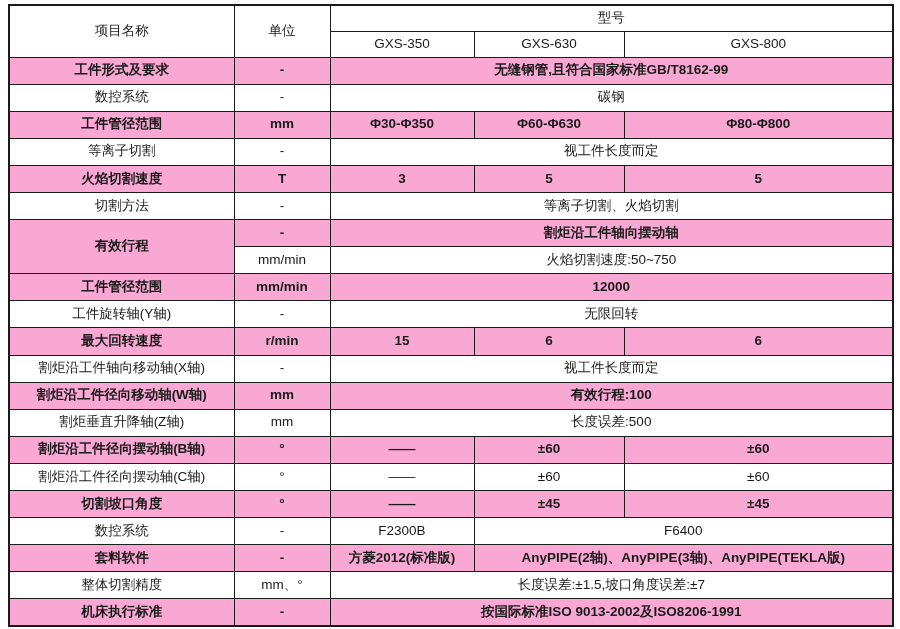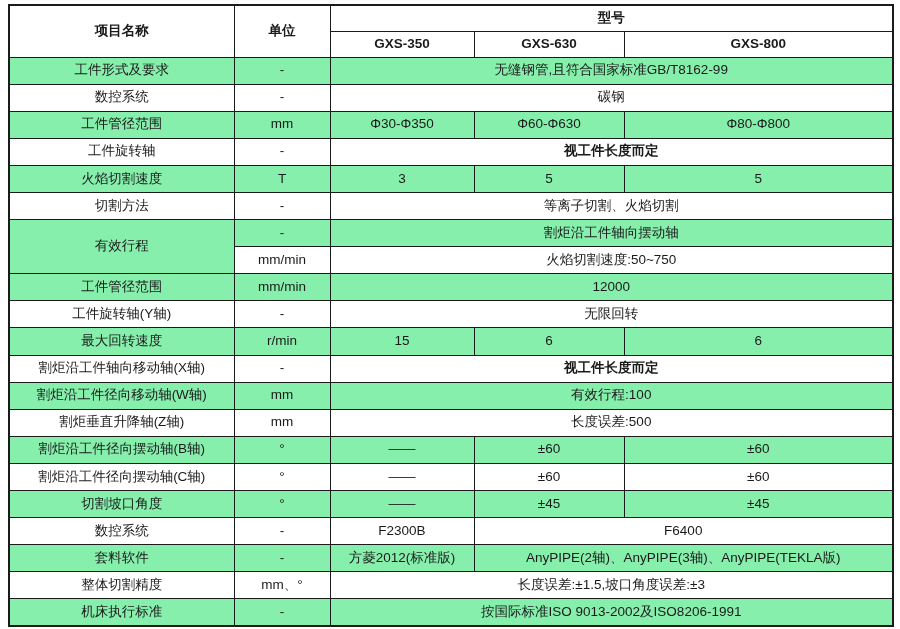--- a/index.html
+++ b/index.html
@@ -34,30 +34,30 @@
     text-align: center;
     vertical-align: middle;
     padding: 0 3px;
     overflow: hidden;
     white-space: nowrap;
     background: #ffffff;
   }
   thead tr { height: 26px; }
   tbody tr { height: 27px; }
   thead th {
-    font-weight: bold;
+    font-weight: normal;
     font-size: 15px;
   }
   td.label {
     text-align: left;
     padding-left: 16px;
   }
-  tr.g > td { background: #86efac; }
+  tr.g > td { background: #f9a8d4; font-weight: bold; }
   td.keep-g { background: #e7e7e7; }
-  .bold { font-weight: bold; }
+  .bold { font-weight: normal; }
 </style>
 </head>
 <body>
 
 <div class="page">
   <table class="spec">
     <colgroup>
       <col style="width:225px">
       <col style="width:96px">
       <col style="width:144px">
@@ -88,21 +88,21 @@
         <td colspan="3">碳钢</td>
       </tr>
       <tr class="g">
         <td class="label">工件管径范围</td>
         <td>mm</td>
         <td>Φ30-Φ350</td>
         <td>Φ60-Φ630</td>
         <td>Φ80-Φ800</td>
       </tr>
       <tr>
-        <td class="label">工件旋转轴</td>
+        <td class="label">等离子切割</td>
         <td>-</td>
         <td colspan="3" class="bold">视工件长度而定</td>
       </tr>
       <tr class="g">
         <td class="label">火焰切割速度</td>
         <td>T</td>
         <td>3</td>
         <td>5</td>
         <td>5</td>
       </tr>
@@ -181,21 +181,21 @@
       </tr>
       <tr class="g">
         <td class="label">套料软件</td>
         <td>-</td>
         <td>方菱2012(标准版)</td>
         <td colspan="2">AnyPIPE(2轴)、AnyPIPE(3轴)、AnyPIPE(TEKLA版)</td>
       </tr>
       <tr>
         <td class="label">整体切割精度</td>
         <td>mm、°</td>
-        <td colspan="3">长度误差:±1.5,坡口角度误差:±3</td>
+        <td colspan="3">长度误差:±1.5,坡口角度误差:±7</td>
       </tr>
       <tr class="g">
         <td class="label">机床执行标准</td>
         <td>-</td>
         <td colspan="3">按国际标准ISO 9013-2002及ISO8206-1991</td>
       </tr>
     </tbody>
   </table>
 </div>
 

